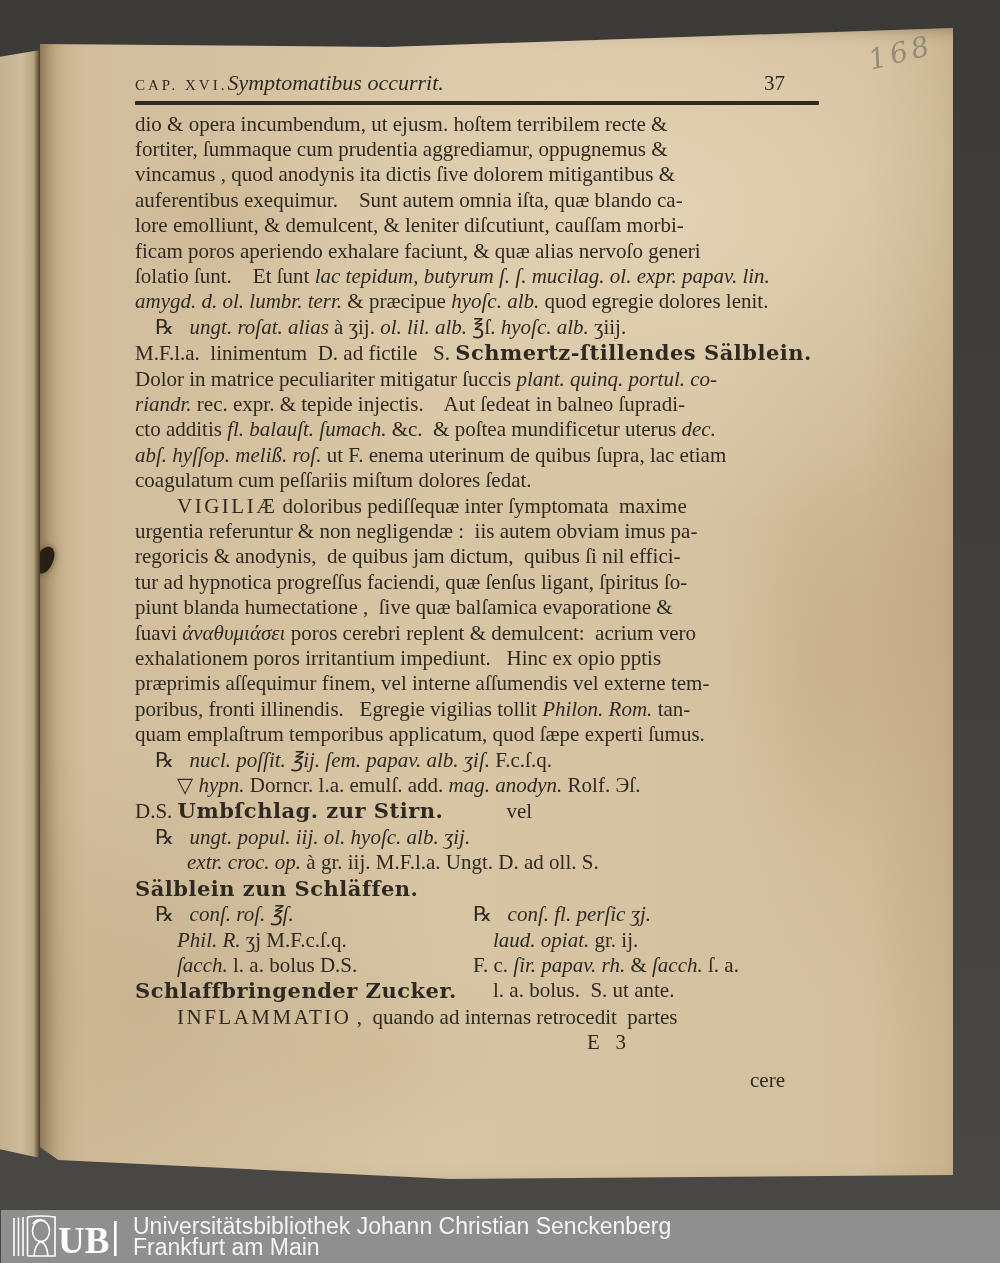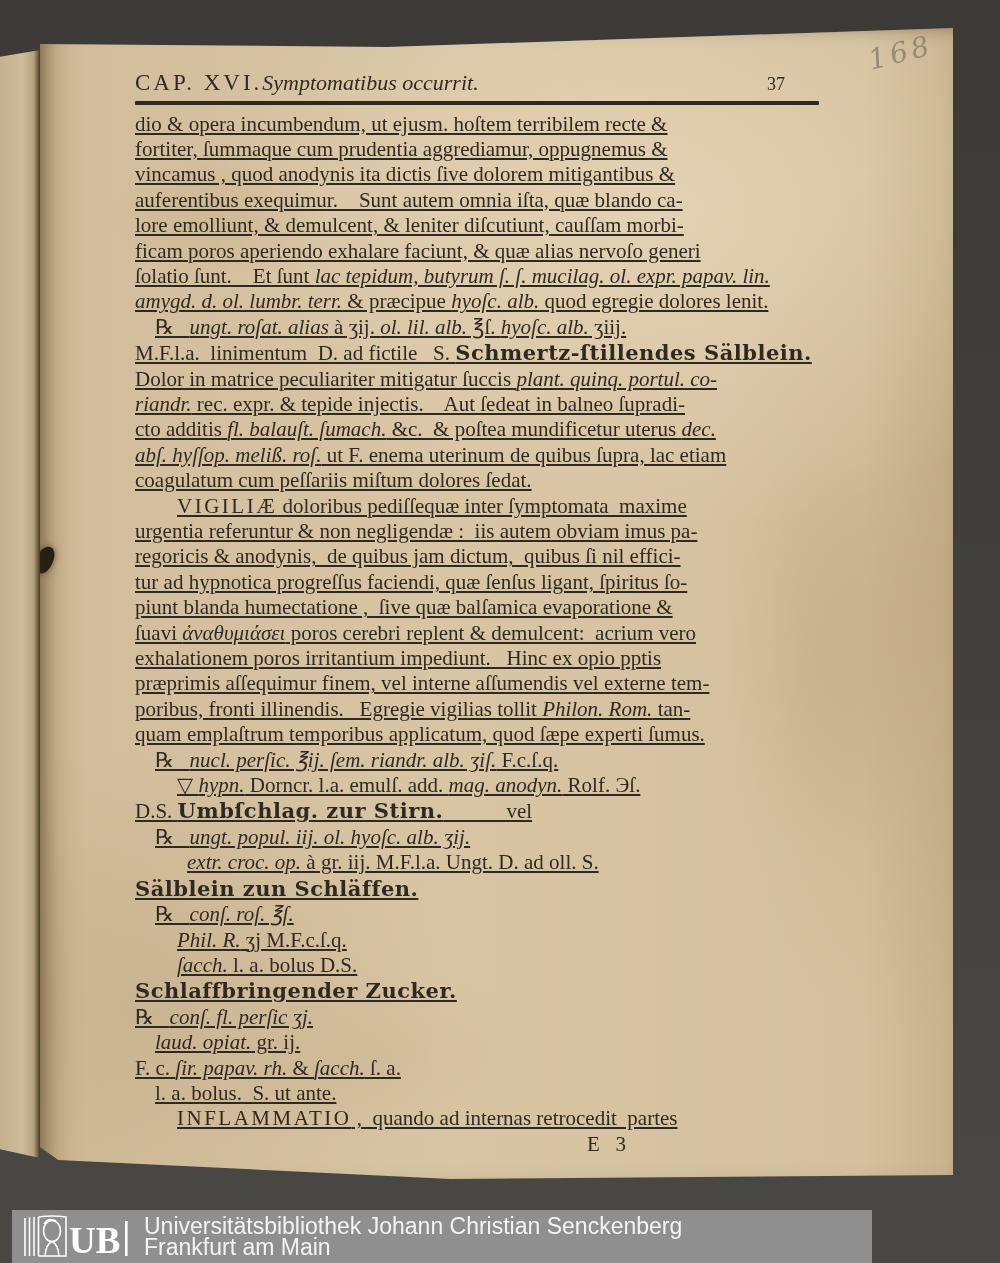--- a/index.html
+++ b/index.html
@@ -49,47 +49,47 @@
   
   .pencil {
     position:absolute; left:828px; top:10px; color:#8b8173; font-size:28px;
     font-style:italic; transform:rotate(-14deg); letter-spacing:4px; opacity:0.85;
     font-family:"DejaVu Serif",serif;
   }
 
   
   .content { position:absolute; left:95px; top:44px; width:684px; color:#2f2a21; }
   .head-row { display:flex; align-items:baseline; }
-  .chapter { font-size:23px; letter-spacing:3px; }
+  .chapter { font-size:15px; letter-spacing:3px; }
   .running-title { font-style:italic; font-size:22px; margin-left:0; }
-  .page-number { margin-left:auto; margin-right:34px; font-size:18px; }
+  .page-number { margin-left:auto; margin-right:34px; font-size:21px; }
   .head-rule { height:3.5px; background:#2e2a22; margin-top:5px; border-radius:1px; }
 
   .textblock { margin-top:7px; }
-  .line { white-space:pre; font-size:21px; line-height:25.4px; color:#2f2a21;text-decoration:underline; }
+  .line { white-space:pre; font-size:21px; line-height:25.4px; color:#2f2a21; }
   .ind1 { padding-left:20px; }
   .ind2 { padding-left:42px; }
   .ind3 { padding-left:52px; }
   .rm {}
   .it { font-style:italic; }
   .gr { font-style:italic; }
   .ls { letter-spacing:2.5px; }
   .fr { font-weight:bold; font-family:"DejaVu Serif",serif; letter-spacing:0.5px; }
 
-  .cols { display:flex;flex-direction:column; }
+  .cols { display:flex; }
   .col-left { width:338px; }
   .col-right { flex:1; }
 
   .sig-row { display:flex; font-size:21px; line-height:25.4px;gap:44px; }
   .sig-mark { margin-left:452px; white-space:pre; }
   .catchword { margin-left:auto; margin-right:34px;margin-top:38px; }
 
   
   .banner {
-    position:absolute; left:12px; top:1210px; width:860px; height:53px;
+    position:absolute; left:1px; top:1210px; width:1000px; height:53px;
     background:#8f8f8f; display:flex; align-items:center;
   }
   .ub-logo { margin-left:10px; flex:0 0 auto; }
   .banner-text {
     margin-left:12px; color:#f4f4f4; font-size:23px; line-height:21px;
     font-family:"Liberation Sans","DejaVu Sans",sans-serif;
   }
 </style>
 </head>
 <body>
@@ -134,21 +134,21 @@
           <div class="line ind2"><span class="ls">VIGILIÆ</span><span class="rm"> doloribus pediſſequæ inter ſymptomata  maxime</span></div>
           <div class="line"><span class="rm">urgentia referuntur &amp; non negligendæ :  iis autem obviam imus pa-</span></div>
           <div class="line"><span class="rm">regoricis &amp; anodynis,  de quibus jam dictum,  quibus ſi nil effici-</span></div>
           <div class="line"><span class="rm">tur ad hypnotica progreſſus faciendi, quæ ſenſus ligant, ſpiritus ſo-</span></div>
           <div class="line"><span class="rm">piunt blanda humectatione ,  ſive quæ balſamica evaporatione &amp;</span></div>
           <div class="line"><span class="rm">ſuavi </span><span class="gr">ἀναθυμιάσει</span><span class="rm"> poros cerebri replent &amp; demulcent:  acrium vero</span></div>
           <div class="line"><span class="rm">exhalationem poros irritantium impediunt.   Hinc ex opio pptis</span></div>
           <div class="line"><span class="rm">præprimis aſſequimur finem, vel interne aſſumendis vel externe tem-</span></div>
           <div class="line"><span class="rm">poribus, fronti illinendis.   Egregie vigilias tollit </span><span class="it">Philon. Rom.</span><span class="rm"> tan-</span></div>
           <div class="line"><span class="rm">quam emplaſtrum temporibus applicatum, quod ſæpe experti ſumus.</span></div>
-          <div class="line ind1"><span class="rm">℞   </span><span class="it">nucl. perſic. ℥ij. ſem. riandr. alb. ʒiſ.</span><span class="rm"> F.c.ſ.q.</span></div>
+          <div class="line ind1"><span class="rm">℞   </span><span class="it">nucl. poſſit. ℥ij. ſem. papav. alb. ʒiſ.</span><span class="rm"> F.c.ſ.q.</span></div>
           <div class="line ind2"><span class="rm">▽ </span><span class="it">hypn.</span><span class="rm"> Dorncr. l.a. emulſ. add. </span><span class="it">mag. anodyn.</span><span class="rm"> Rolf. Эſ.</span></div>
           <div class="line"><span class="rm">D.S. </span><span class="fr">Umbſchlag. zur Stirn.</span><span class="rm">            vel</span></div>
           <div class="line ind1"><span class="rm">℞   </span><span class="it">ungt. popul. iij. ol. hyoſc. alb. ʒij.</span></div>
           <div class="line ind3"><span class="it">extr. croc. op.</span><span class="rm"> à gr. iij. M.F.l.a. Ungt. D. ad oll. S.</span></div>
           <div class="line"><span class="fr">Sälblein zun Schläffen.</span></div>
         </div>
 
       <div class="cols">
         <div class="col-left">
             <div class="line ind1"><span class="rm">℞   </span><span class="it">conſ. roſ. ℥ſ.</span></div>

